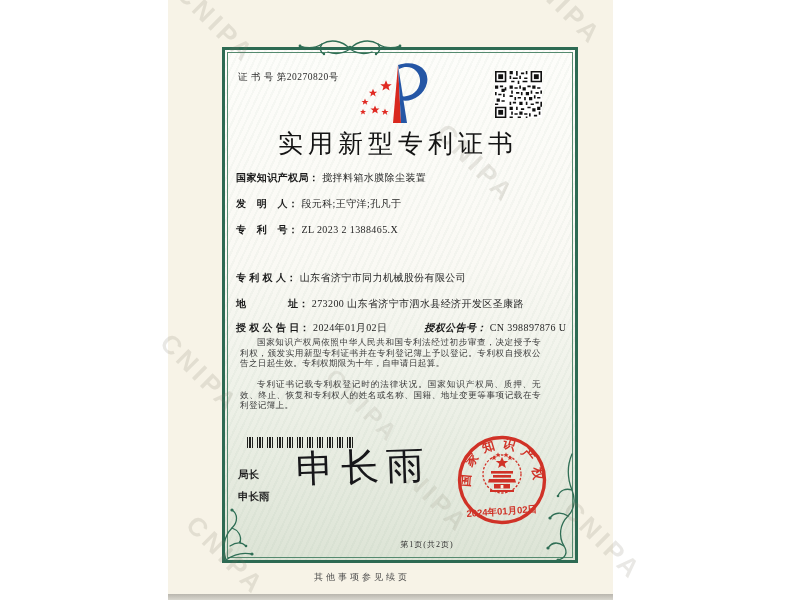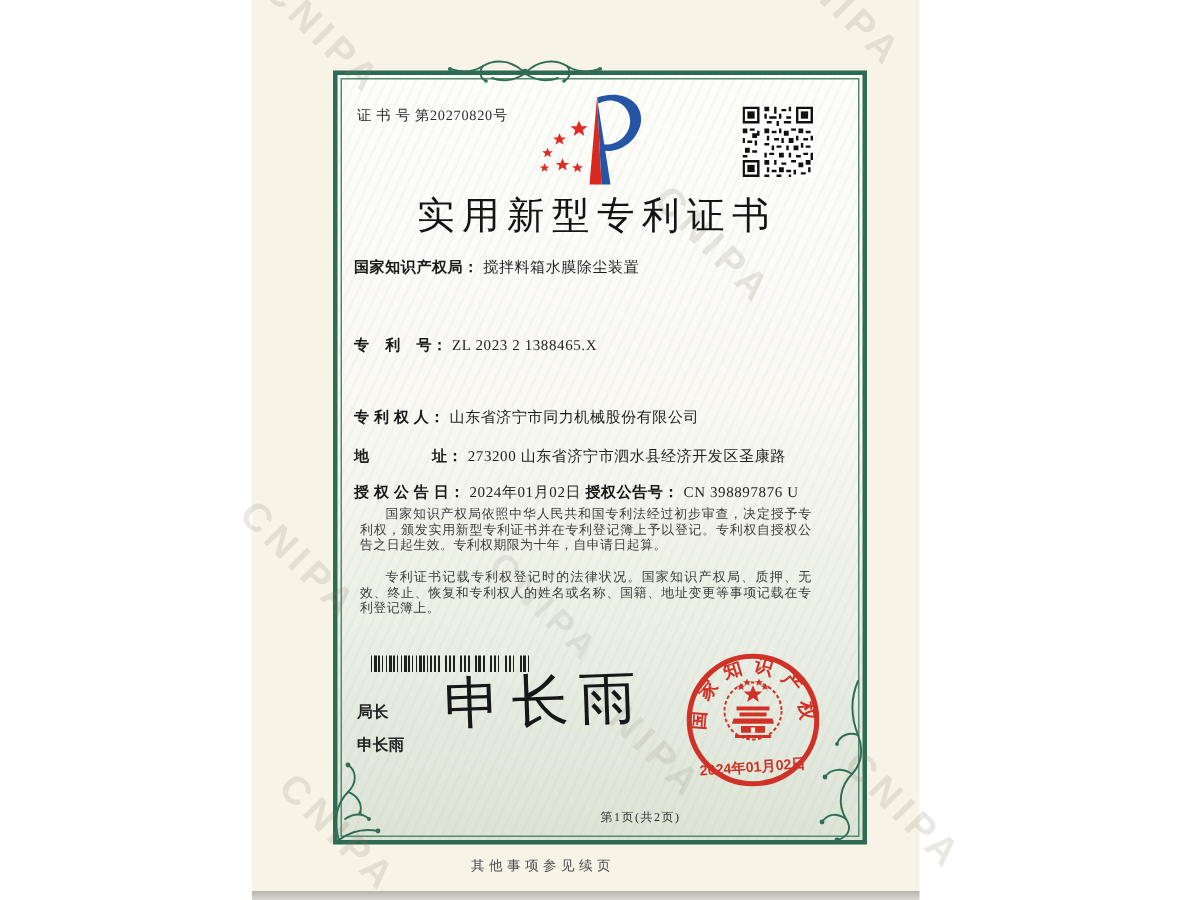--- a/index.html
+++ b/index.html
@@ -40,21 +40,21 @@
 
   .title{position:absolute;left:54px;top:127px;width:296px;text-align:right;
          font-size:25px;font-weight:400;letter-spacing:5px;color:#141414;}
 
   .row{position:absolute;left:68px;width:335px;font-size:10px;color:#1f1f1f;
        white-space:nowrap;letter-spacing:0.4px;}
   .row .f-label{font-weight:600;color:#1a1a1a;}
   .row .f-value{margin-left:3px;}
   .r1{top:171px;} .r2{top:197px;} .r3{top:223px;} .r4{top:245px;}
   .r5{top:271px;} .r6{top:297px;} .r7{top:321px;}
-  .grant-label{font-weight:600;}
+  .grant-label{font-weight:600;margin-left:34px;font-style:italic;}
 
   .para{position:absolute;left:72px;width:301px;font-size:8.6px;line-height:10.6px;
         color:#3c3c3c;text-align:justify;text-indent:17px;letter-spacing:0.3px;}
   .p1{top:337px;} .p2{top:379px;}
 
   .barcode{position:absolute;left:79px;top:437px;width:108px;height:11px;
     background-image:repeating-linear-gradient(90deg,
       #20201e 0 1px,rgba(0,0,0,0) 1px 2px,
       #20201e 2px 4px,rgba(0,0,0,0) 4px 5px,
       #20201e 5px 6px,rgba(0,0,0,0) 6px 7.5px,
@@ -198,20 +198,23 @@
                    M21,26h1v2h-1z M24,27h2v1h-2z M27,25h1v2h-1z
                    M9,28h2v1h-2z M14,28h2v1h-2z M19,28h1v1h-1z"></path>
         </g>
       </svg>
 
       <div class="title">实用新型专利证书</div>
 
       <div class="row r1">
         <span class="f-label">国家知识产权局：</span><span class="f-value">搅拌料箱水膜除尘装置</span>
       </div>
+      <div class="row r2">
+        <span class="f-label">发　明　人：</span><span class="f-value">段元科;王守洋;孔凡于</span>
+      </div>
       <div class="row r3">
         <span class="f-label">专　利　号：</span><span class="f-value">ZL 2023 2 1388465.X</span>
       </div>
       <div class="row r5">
         <span class="f-label">专 利 权 人：</span><span class="f-value">山东省济宁市同力机械股份有限公司</span>
       </div>
       <div class="row r6">
         <span class="f-label">地　　　　址：</span><span class="f-value">273200 山东省济宁市泗水县经济开发区圣康路</span>
       </div>
       <div class="row r7">

